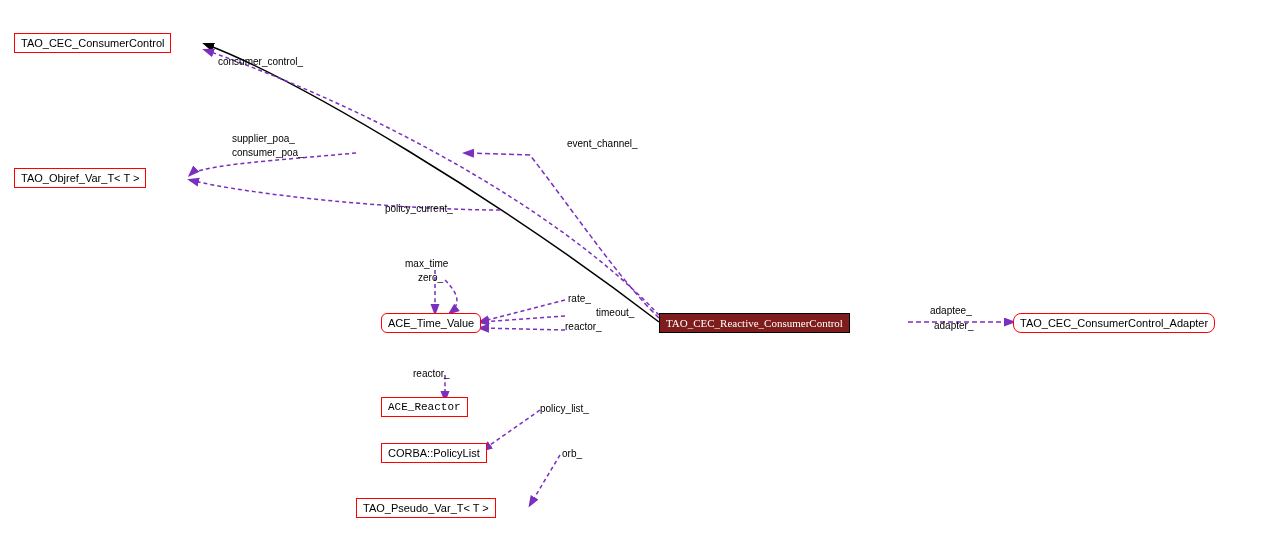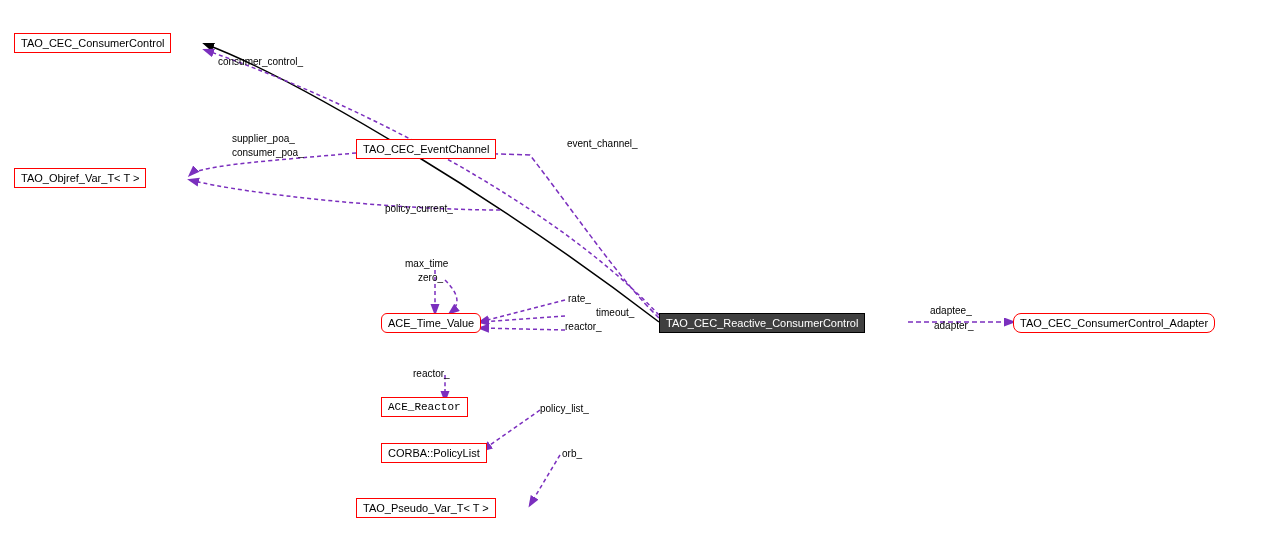--- a/index.html
+++ b/index.html
@@ -20,23 +20,24 @@
     .node {
       position: absolute;
       border: 1.5px solid red;
       background: #ffffff;
       padding: 3px 6px;
       white-space: nowrap;
       font-size: 11px;
       color: #000;
     }
     .node-highlight {
-      background: #404040;
+      background: #7f1d1d;
       color: #ffffff;
       border: 1.5px solid #000;
+      font-family: Liberation Serif, serif;
     }
     svg.arrows {
       position: absolute;
       top: 0; left: 0;
       width: 1272px;
       height: 550px;
       pointer-events: none;
     }
     .label {
       position: absolute;
@@ -90,21 +91,20 @@
     <line x1="540" y1="410" x2="483" y2="450" fill="none" stroke="#7B2FBE" stroke-width="1.5" stroke-dasharray="4,3" marker-end="url(#arrowPurple)"></line>
 
     <line x1="560" y1="455" x2="530" y2="505" fill="none" stroke="#7B2FBE" stroke-width="1.5" stroke-dasharray="4,3" marker-end="url(#arrowPurple)"></line>
 
   </svg>
 
   <div class="node" style="left:14px; top:33px;">TAO_CEC_ConsumerControl</div>
 
   <div class="node" style="left:14px; top:168px;">TAO_Objref_Var_T&lt; T &gt;</div>
 
-  <div class="node" style="left:356px; top:139px;">TAO_CEC_EventChannel</div>
 
   <div class="node" style="left:381px; top:313px;border-radius:6px;">ACE_Time_Value</div>
 
   <div class="node" style="left:381px; top:397px;font-family:Liberation Mono, monospace;">ACE_Reactor</div>
 
   <div class="node" style="left:381px; top:443px;">CORBA::PolicyList</div>
 
   <div class="node" style="left:356px; top:498px;">TAO_Pseudo_Var_T&lt; T &gt;</div>
 
   <div class="node node-highlight" style="left:659px; top:313px;">TAO_CEC_Reactive_ConsumerControl</div>

